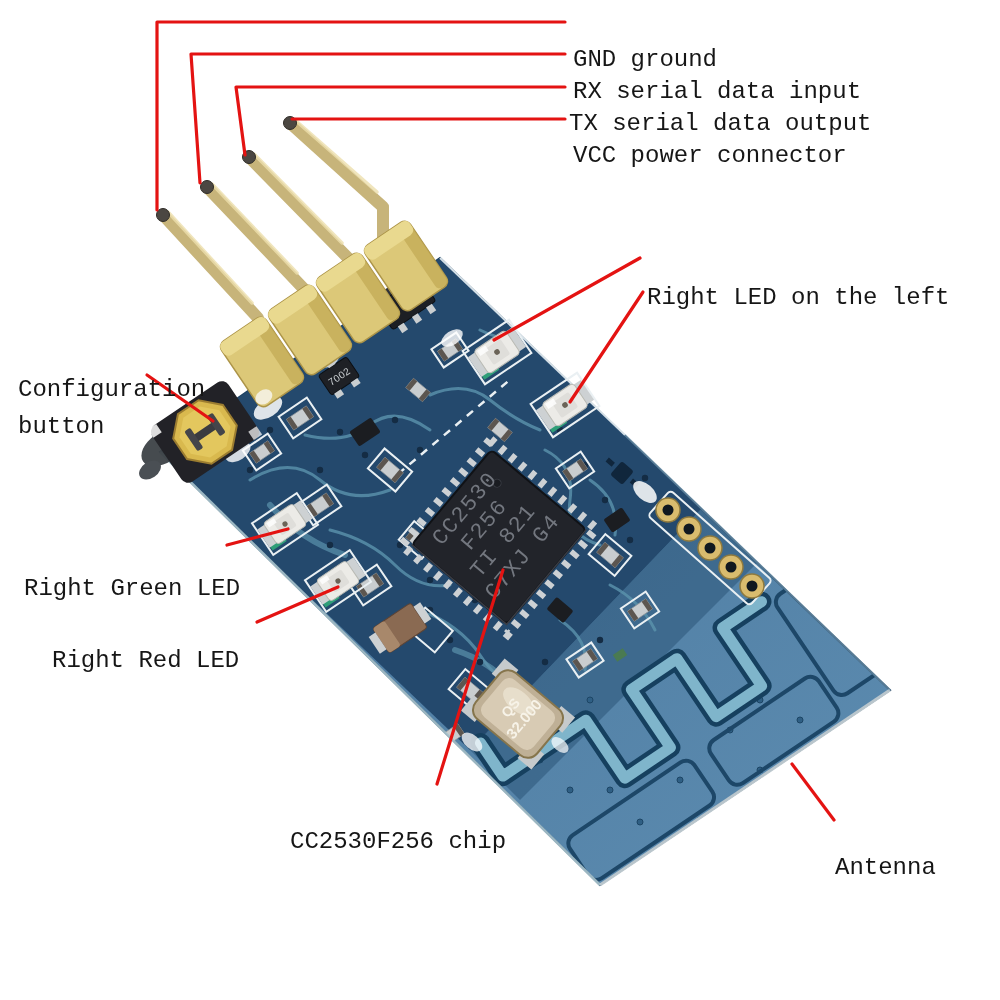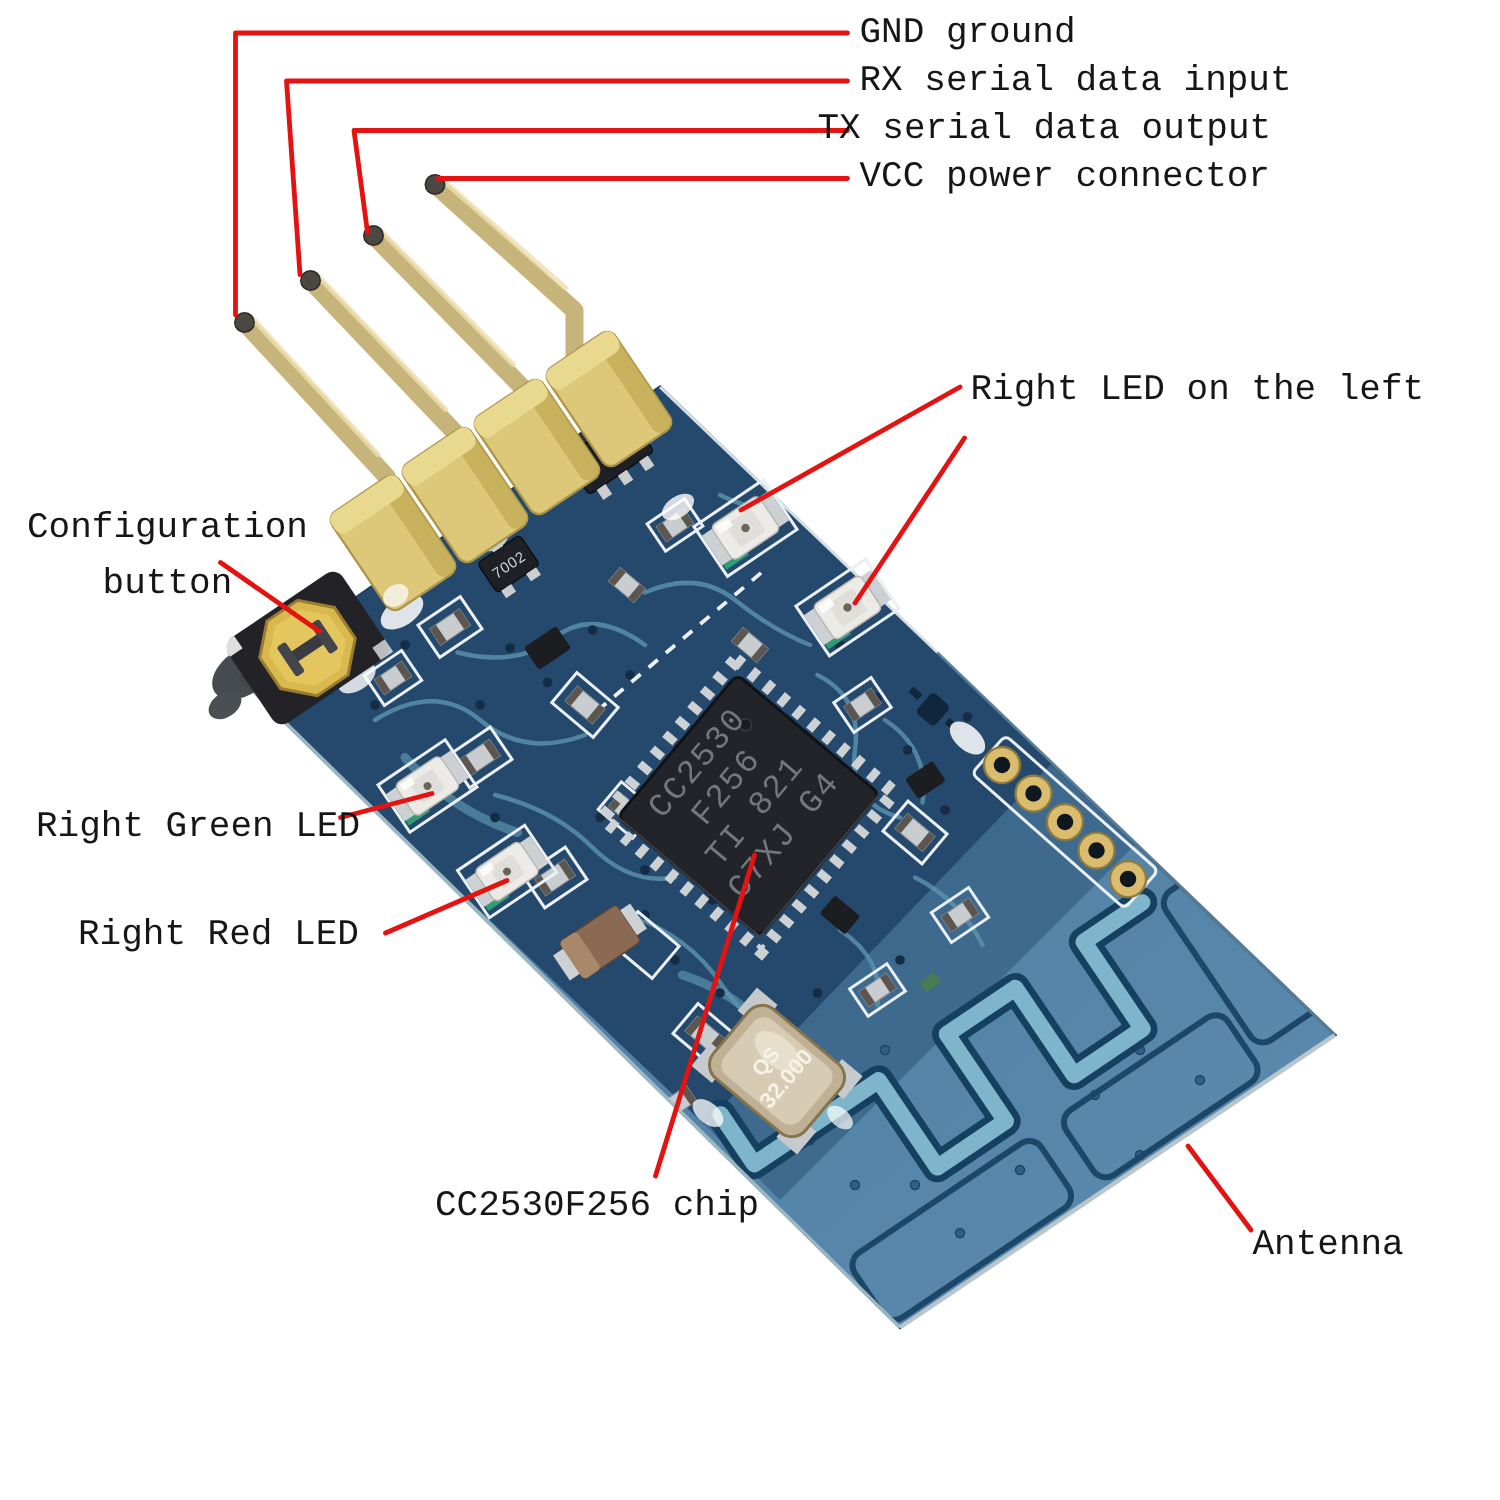--- a/index.html
+++ b/index.html
@@ -19,23 +19,24 @@
   html,body{margin:0;padding:0;background:var(--background);}
   .stage{position:relative;width:1000px;height:1000px;background:var(--background);overflow:hidden;}
   .stage svg{position:absolute;left:0;top:0;}
   .lbl{
     position:absolute;
     font-family:"Liberation Mono","DejaVu Sans Mono",monospace;
     font-size:24px;
     color:var(--label-text);
     white-space:pre;
     line-height:32px;
+    margin-top:37px;
   }
   .lbl.two{line-height:33px;}
-  .lbl.cfg{line-height:37px;text-align:center;}
+  .lbl.cfg{line-height:37px;}
   .ann{stroke:var(--annotation-line);stroke-width:3.2;fill:none;stroke-linecap:round;stroke-linejoin:round;}
   .dark{fill:var(--pcb-dark);}
   .trace{stroke:var(--trace-light);fill:none;stroke-width:3;opacity:.8;stroke-linecap:round;}
   .trace.wide{stroke-width:6;opacity:.7;}
   .silk{stroke:var(--silkscreen);fill:none;stroke-width:2;}
   .smdbody{fill:#c9cdcf;stroke:#8e9397;stroke-width:.7;}
   .smdend{fill:#5c5650;}
   .pin{stroke:var(--pin-gold);stroke-width:12;fill:none;stroke-linecap:round;stroke-linejoin:round;}
   .pinhl{stroke:#ecdfad;stroke-width:3.5;fill:none;stroke-linecap:round;opacity:.8;}
   .chiptext{font-family:"Liberation Mono","DejaVu Sans Mono",monospace;font-size:22px;fill:#73777f;letter-spacing:1.5px;}
@@ -442,21 +443,21 @@
     <path class="ann" d="M 147,375 L 213,421"></path>
     <path class="ann" d="M 227,545 L 288,529"></path>
     <path class="ann" d="M 257,622 L 338,587"></path>
     <path class="ann" d="M 503,570 L 437,784"></path>
     <path class="ann" d="M 792,764 L 834,820"></path>
   </g>
 </svg>
 
   <div class="lbl" style="left:573px;top:7px">GND ground</div>
   <div class="lbl" style="left:573px;top:39px">RX serial data input</div>
-  <div class="lbl" style="left:545px;top:71px">TX serial data output</div>
+  <div class="lbl" style="left:569px;top:71px">TX serial data output</div>
   <div class="lbl" style="left:573px;top:103px">VCC power connector</div>
   <div class="lbl two" style="left:647px;top:244px">Right LED on the left</div>
   <div class="lbl cfg" style="left:18px;top:334px"><span>Configuration</span><br><span>button</span></div>
   <div class="lbl" style="left:24px;top:536px">Right Green LED</div>
   <div class="lbl" style="left:52px;top:608px">Right Red LED</div>
   <div class="lbl" style="left:290px;top:789px">CC2530F256 chip</div>
   <div class="lbl" style="left:835px;top:815px">Antenna</div>
 </div>
 
 </body></html>

